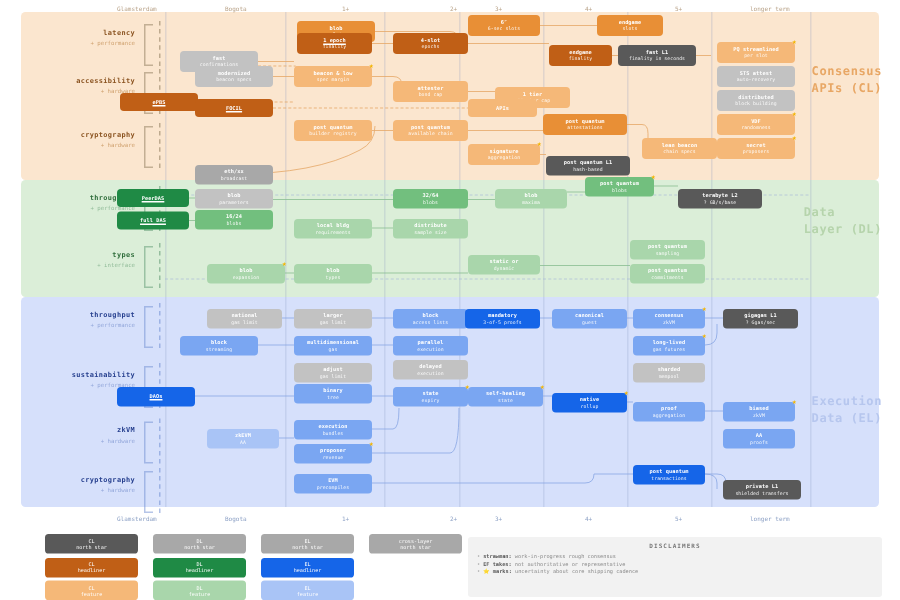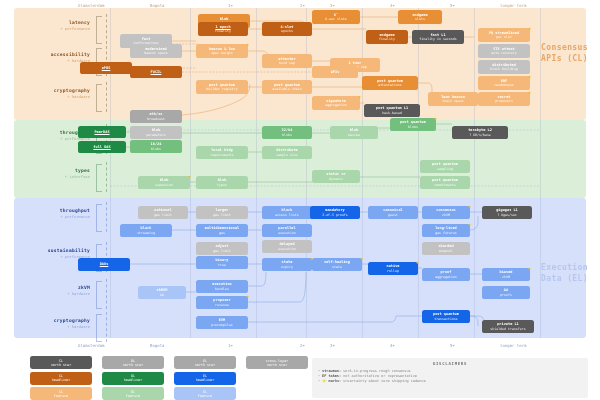--- a/index.html
+++ b/index.html
@@ -106,20 +106,24 @@
   <div class="lane-sep" style="left:256px"></div>
   <div class="lane-sep" style="left:306px"></div>
   <div class="lane-sep" style="left:362px"></div>
   <div class="lane-sep" style="left:418px"></div>
   <div class="lane-sep" style="left:474px"></div>
   <div class="lane-sep" style="left:540px"></div>
 
   <div class="band-title cl">
     <div>Consensus</div>
     <div>APIs (CL)</div>
+  </div>
+  <div class="band-title dl">
+    <div>Data</div>
+    <div>Layer (DL)</div>
   </div>
   <div class="band-title el">
     <div>Execution</div>
     <div>Data (EL)</div>
   </div>
 
   <svg class="wires" viewBox="0 0 600 400">
     <g fill="none" stroke="#e6a96a" stroke-width=".55">
       <path d="M172 41 H196"></path>
       <path d="M250 21 H300 Q306 21 306 28 V34"></path>

